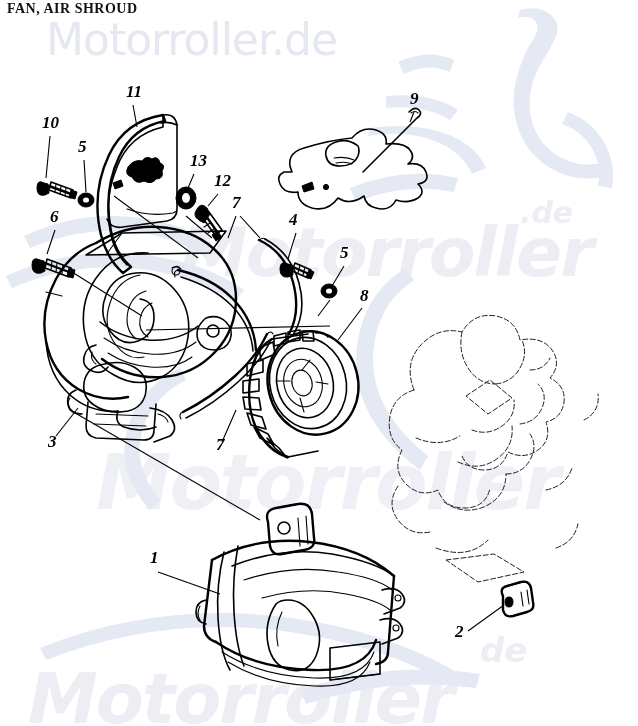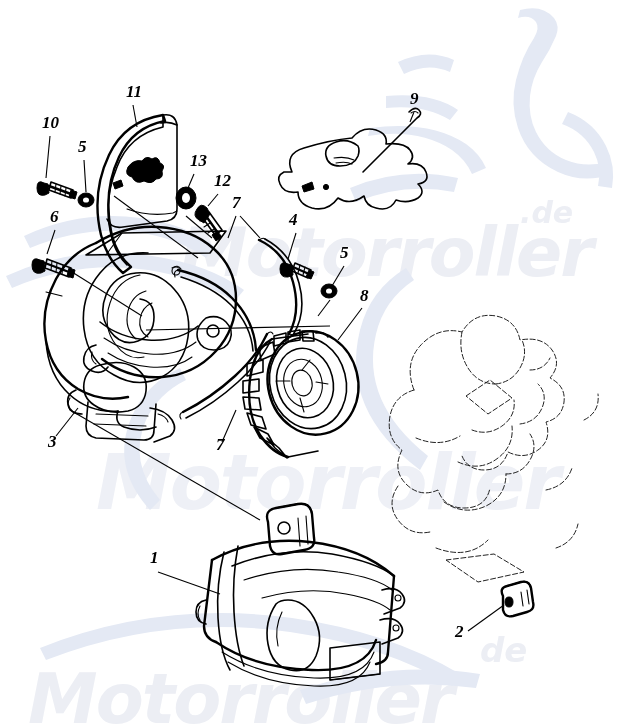--- a/index.html
+++ b/index.html
@@ -151,26 +151,28 @@
                q-30 20 -38 54 q-16 68 52 122 z"></path>
       <path d="M150 510 q-40 -44 -18 -94 q14 -32 48 -48 l6 12
                q-28 14 -40 40 q-18 42 14 80 z"></path>
 
       <path d="M40 648 q120 -48 252 -30 q98 14 168 56 l-8 12
                q-66 -40 -162 -54 q-126 -18 -244 28 z"></path>
       <path d="M300 690 q90 -30 180 -16 l-4 14 q-84 -12 -170 16 z"></path>
     </g>
   </svg>
 
+  <div class="wm" id="wm-top">Motorroller.de</div>
   <div class="wm" id="wm-mid">Motorroller</div>
   <div class="wm" id="wm-mid-de">.de</div>
   <div class="wm" id="wm-mid2">Motorroller</div>
   <div class="wm" id="wm-bottom">Motorroller</div>
   <div class="wm" id="wm-bottom-de">de</div>
 
+  <div id="title">FAN, AIR SHROUD</div>
 
   <svg class="layer" id="art-layer" viewBox="0 0 638 726">
 
     <g>
       <path class="ln-h" d="M163 115 q-38 6 -54 40 q-18 38 -8 80 q6 24 22 38
                             l8 -6 q-16 -14 -20 -36 q-8 -40 8 -74 q14 -30 46 -36 z"></path>
       <path class="ln" d="M163 115 q12 -2 14 10 l0 84 q0 10 -10 12 l-44 6
                           q-12 2 -16 -8"></path>
       <path class="ln" d="M163 115 l0 12 q-34 8 -46 40 q-14 34 -6 68 q4 18 16 30"></path>
       <path class="ln" d="M177 125 q-8 -4 -16 -2"></path>

